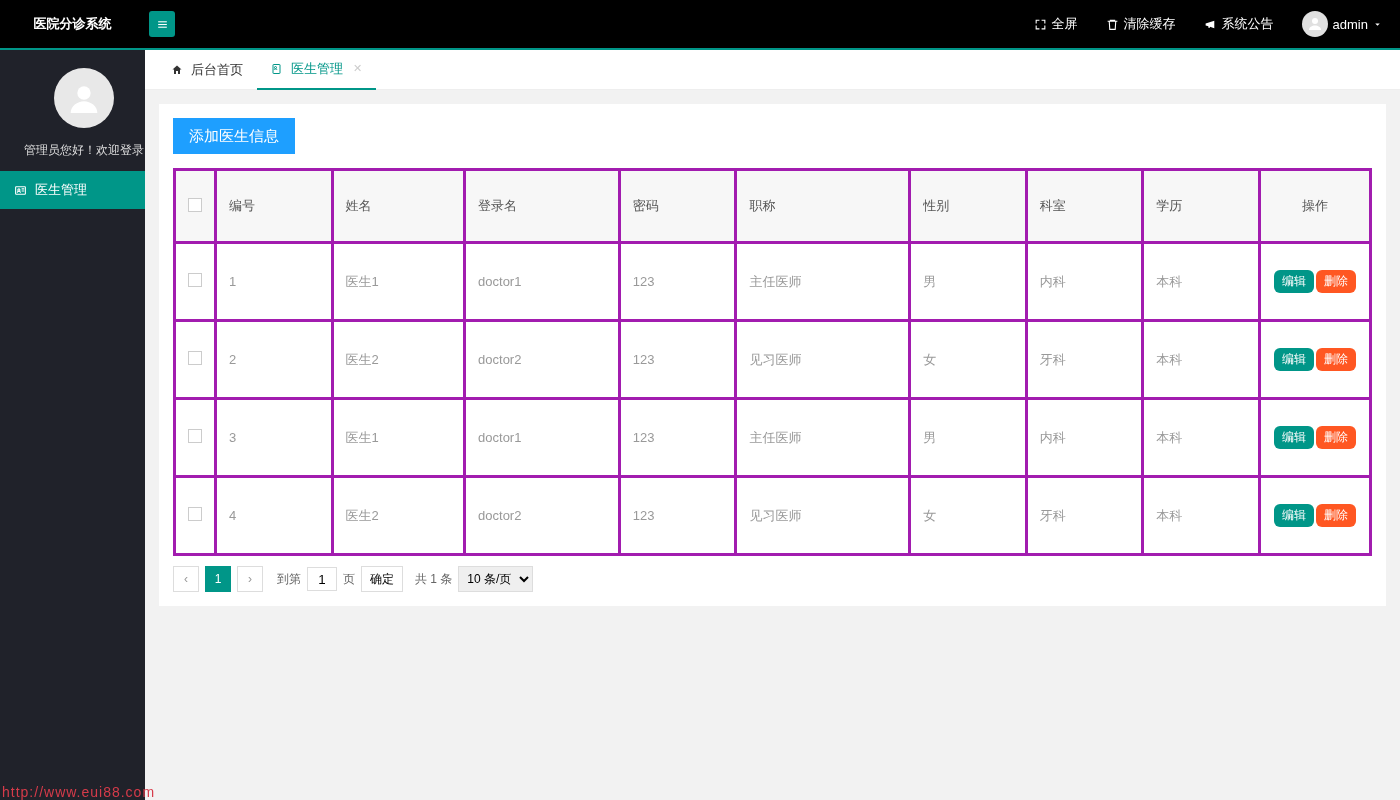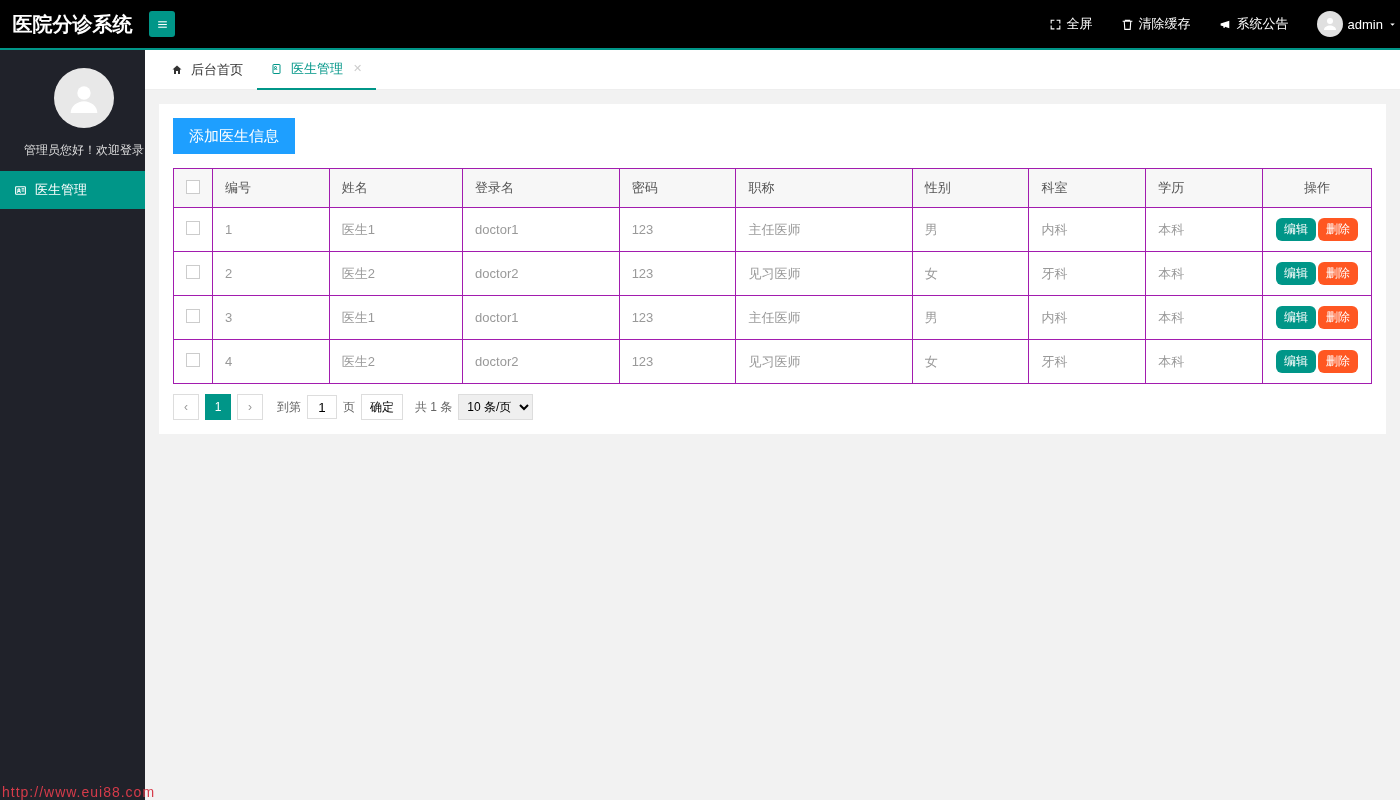--- a/index.html
+++ b/index.html
@@ -1,21 +1,21 @@
 <!DOCTYPE html>
 <html><head>
 <meta charset="utf-8">
 <style>
 * { margin: 0; padding: 0; box-sizing: border-box; font-family: "Microsoft YaHei", Arial, sans-serif; }
 body { width: 1400px; height: 800px; overflow: hidden; background: #fff; }
 
 .header { height: 50px; background: #000; display: flex; align-items: center; color: #fff; border-bottom: 2px solid #009688; }
-.logo { width: 145px; font-size: 20px; font-weight: bold; text-align: center; }
+.logo { width: 145px; font-size: 13px; font-weight: bold; text-align: center; }
 .menu-toggle { width: 26px; height: 26px; background: #009688; border-radius: 3px; display: flex; align-items: center; justify-content: center; margin-left: 4px; cursor: pointer; }
-.header-right { margin-left: auto; display: flex; align-items: center; gap: 28px; padding-right: 3px; }
+.header-right { margin-left: auto; display: flex; align-items: center; gap: 28px; padding-right: 18px; }
 .header-item { font-size: 13px; display: flex; align-items: center; gap: 5px; cursor: pointer; }
 .avatar-circle { width: 26px; height: 26px; border-radius: 50%; background: #e0e0e0; display: flex; align-items: center; justify-content: center; }
 
 .sidebar { position: absolute; left: 0; top: 50px; width: 168px; height: 750px; background: #20222a; color: #fff; }
 .sidebar-user { text-align: center; padding: 18px 0 12px; }
 .sidebar-avatar { width: 60px; height: 60px; border-radius: 50%; background: #e8e8e8; margin: 0 auto 14px; display: flex; align-items: center; justify-content: center; }
 .sidebar-welcome { font-size: 12px; color: #ddd; }
 .sidebar-item { height: 38px; display: flex; align-items: center; padding: 0 14px; font-size: 13px; cursor: pointer; gap: 8px; }
 .sidebar-item.active { background: #009688; }
 
@@ -23,21 +23,21 @@
 .tabs { height: 40px; background: #fff; display: flex; align-items: center; padding: 0 12px; border-bottom: 1px solid #eee; }
 .tab { height: 40px; display: flex; align-items: center; padding: 0 14px; font-size: 13px; gap: 8px; cursor: pointer; color: #333; }
 .tab.active { color: #009688; border-bottom: 2px solid #009688; }
 .tab-close { color: #ccc; font-size: 11px; margin-left: 2px; }
 
 .content { padding: 14px; }
 .card { background: #fff; padding: 14px; }
 .add-btn { border-left: 5px solid #009688; background: #1E9FFF; color: #fff; height: 36px; padding: 0 16px; border: none; font-size: 15px; cursor: pointer; }
 
 .table { width: 100%; border-collapse: collapse; margin-top: 14px; font-size: 13px; }
-.table th, .table td { border: 1px solid #a21caf; padding: 10px 12px; text-align: left; color: #666; font-weight: normal; }
+.table th, .table td { border: 3px solid #a21caf; padding: 26px 12px; text-align: left; color: #666; font-weight: normal; }
 .table th { background: #f7f7f7; color: #555; }
 .table td { color: #999; }
 .chk { width: 14px; height: 14px; border: 1px solid #ccc; display: inline-block; background: #fff; }
 .btn-sm { color: #fff; border: none; padding: 3px 8px; font-size: 12px; border-radius: 6px; cursor: pointer; margin: 0 1px; }
 .btn-edit { background: #009688; }
 .btn-del { background: #FF5722; }
 .op-cell { text-align: center !important; white-space: nowrap; }
 
 .pagination { display: flex; align-items: center; gap: 6px; padding-top: 10px; font-size: 12px; color: #666; }
 .pg-btn { border: 1px solid #ddd; width: 26px; height: 26px; display: flex; align-items: center; justify-content: center; cursor: pointer; background: #fff; color: #999; }

